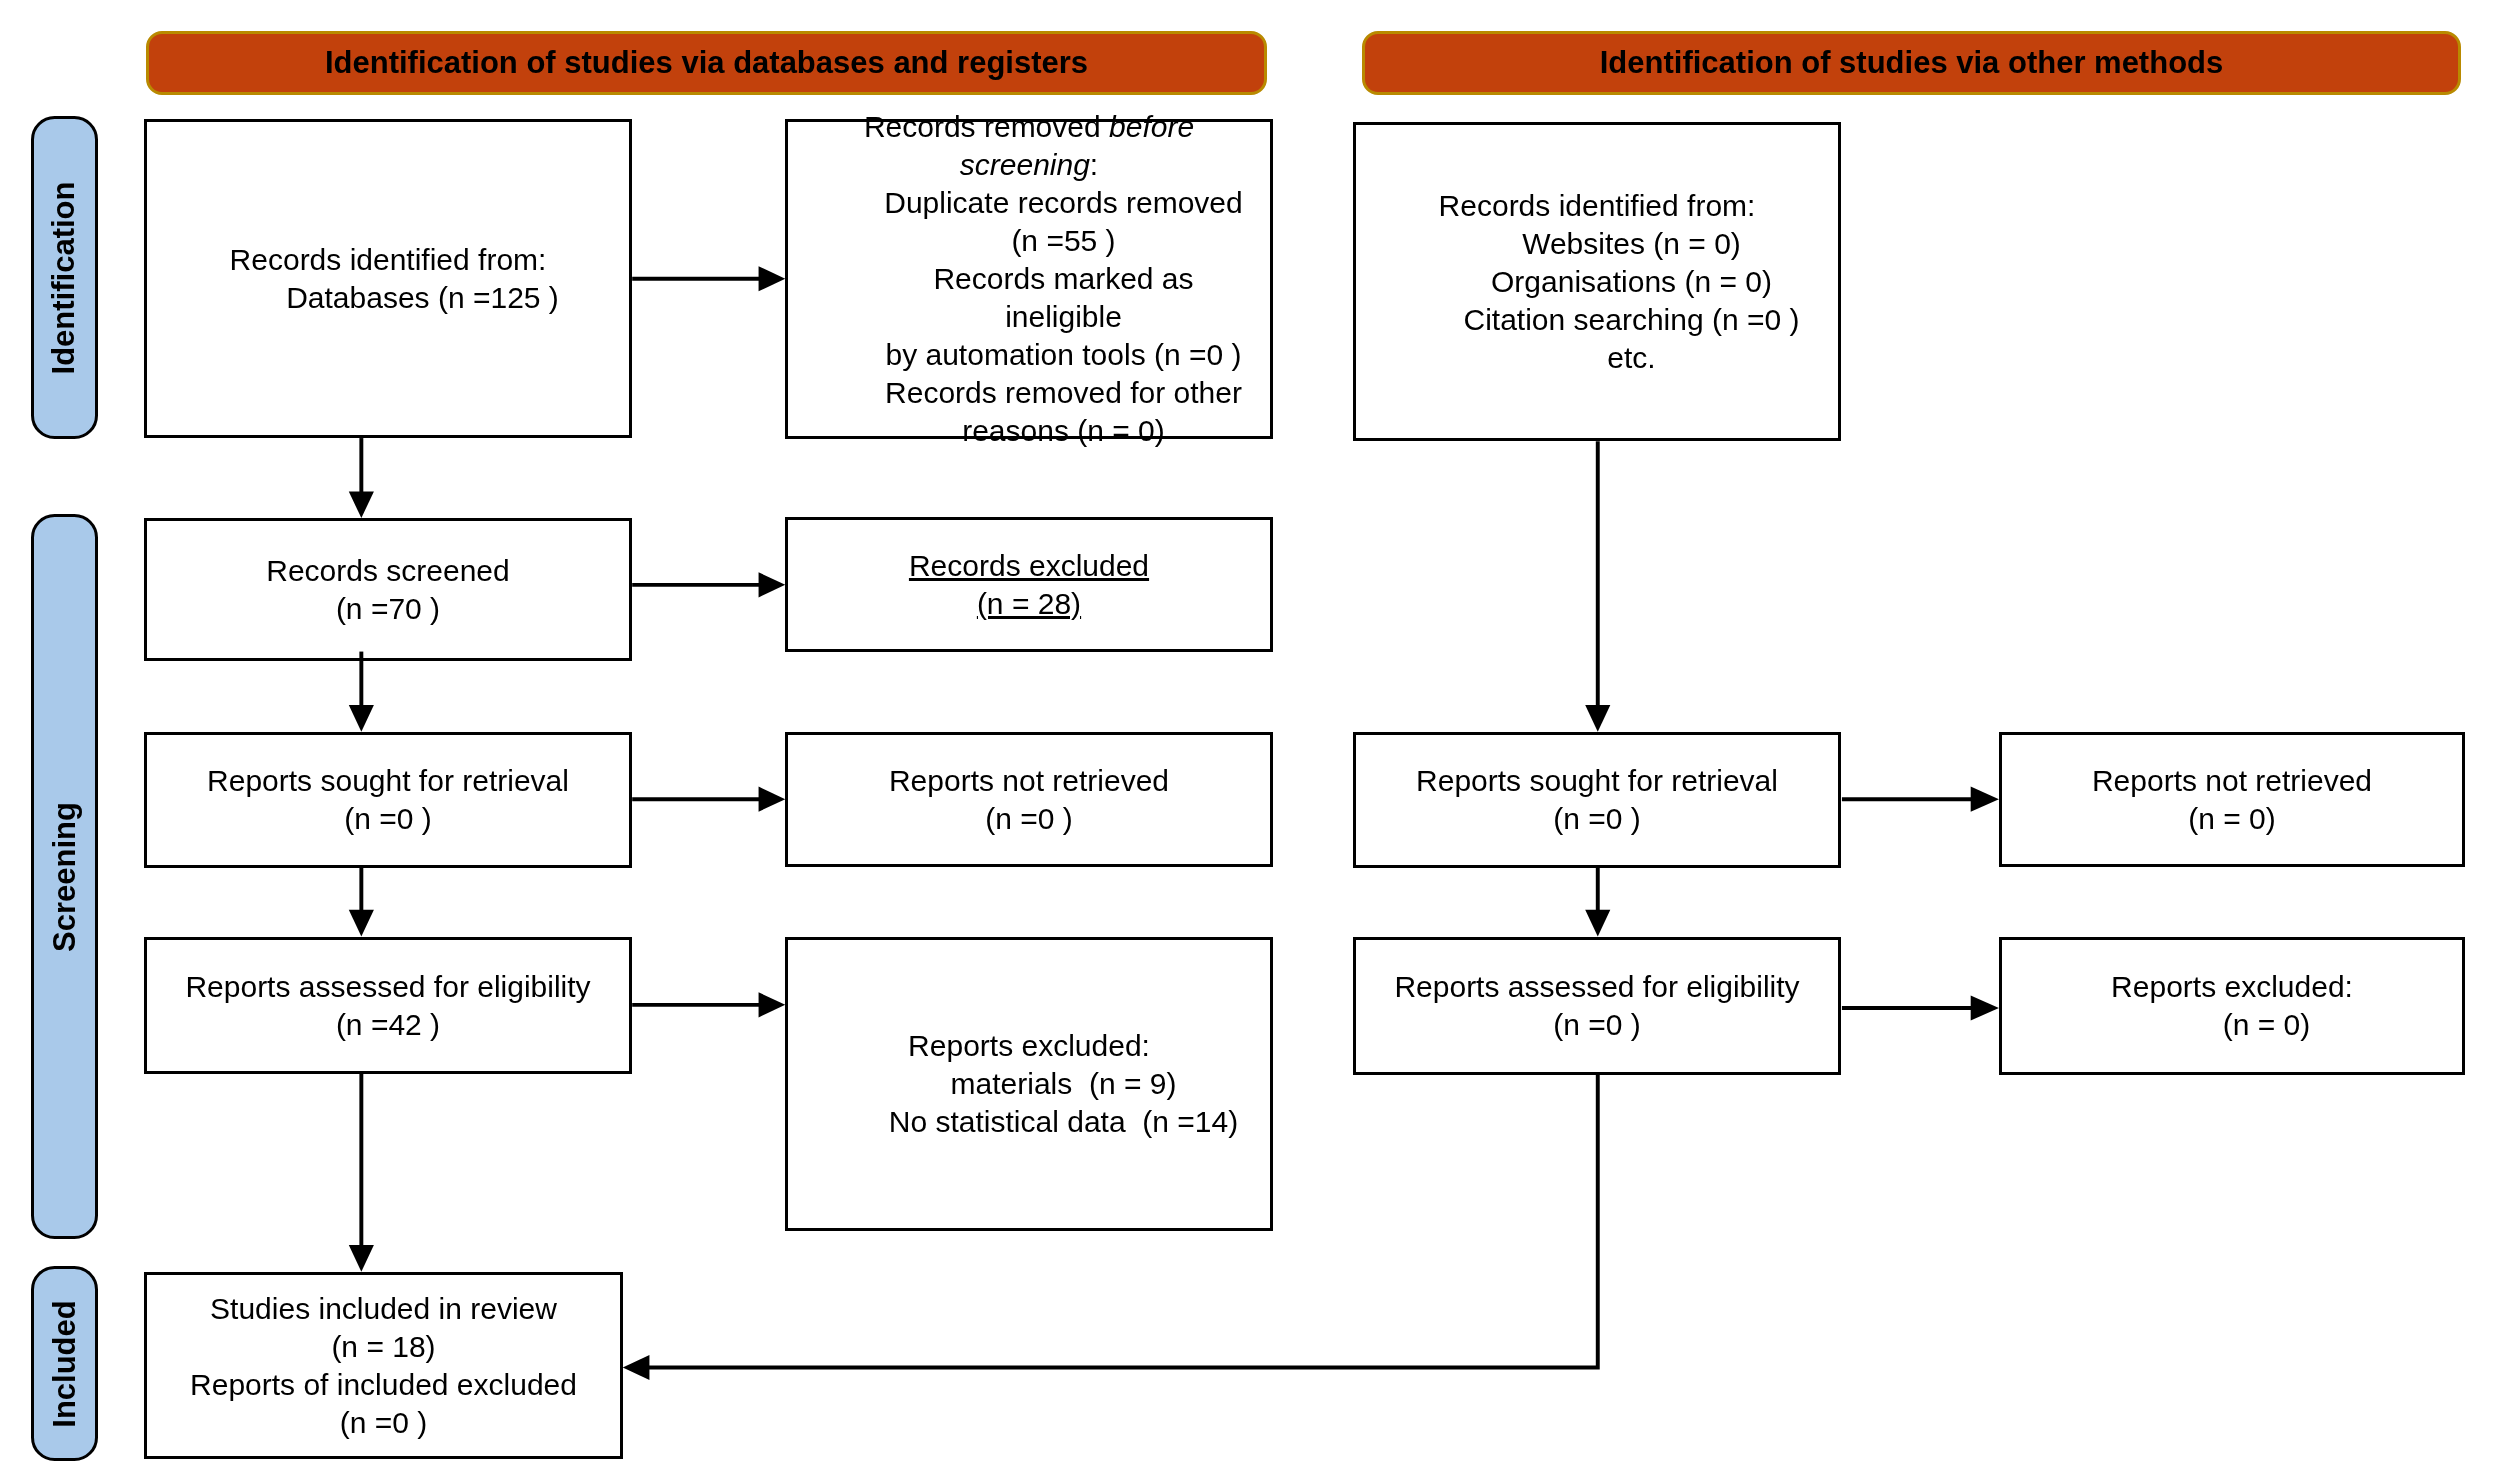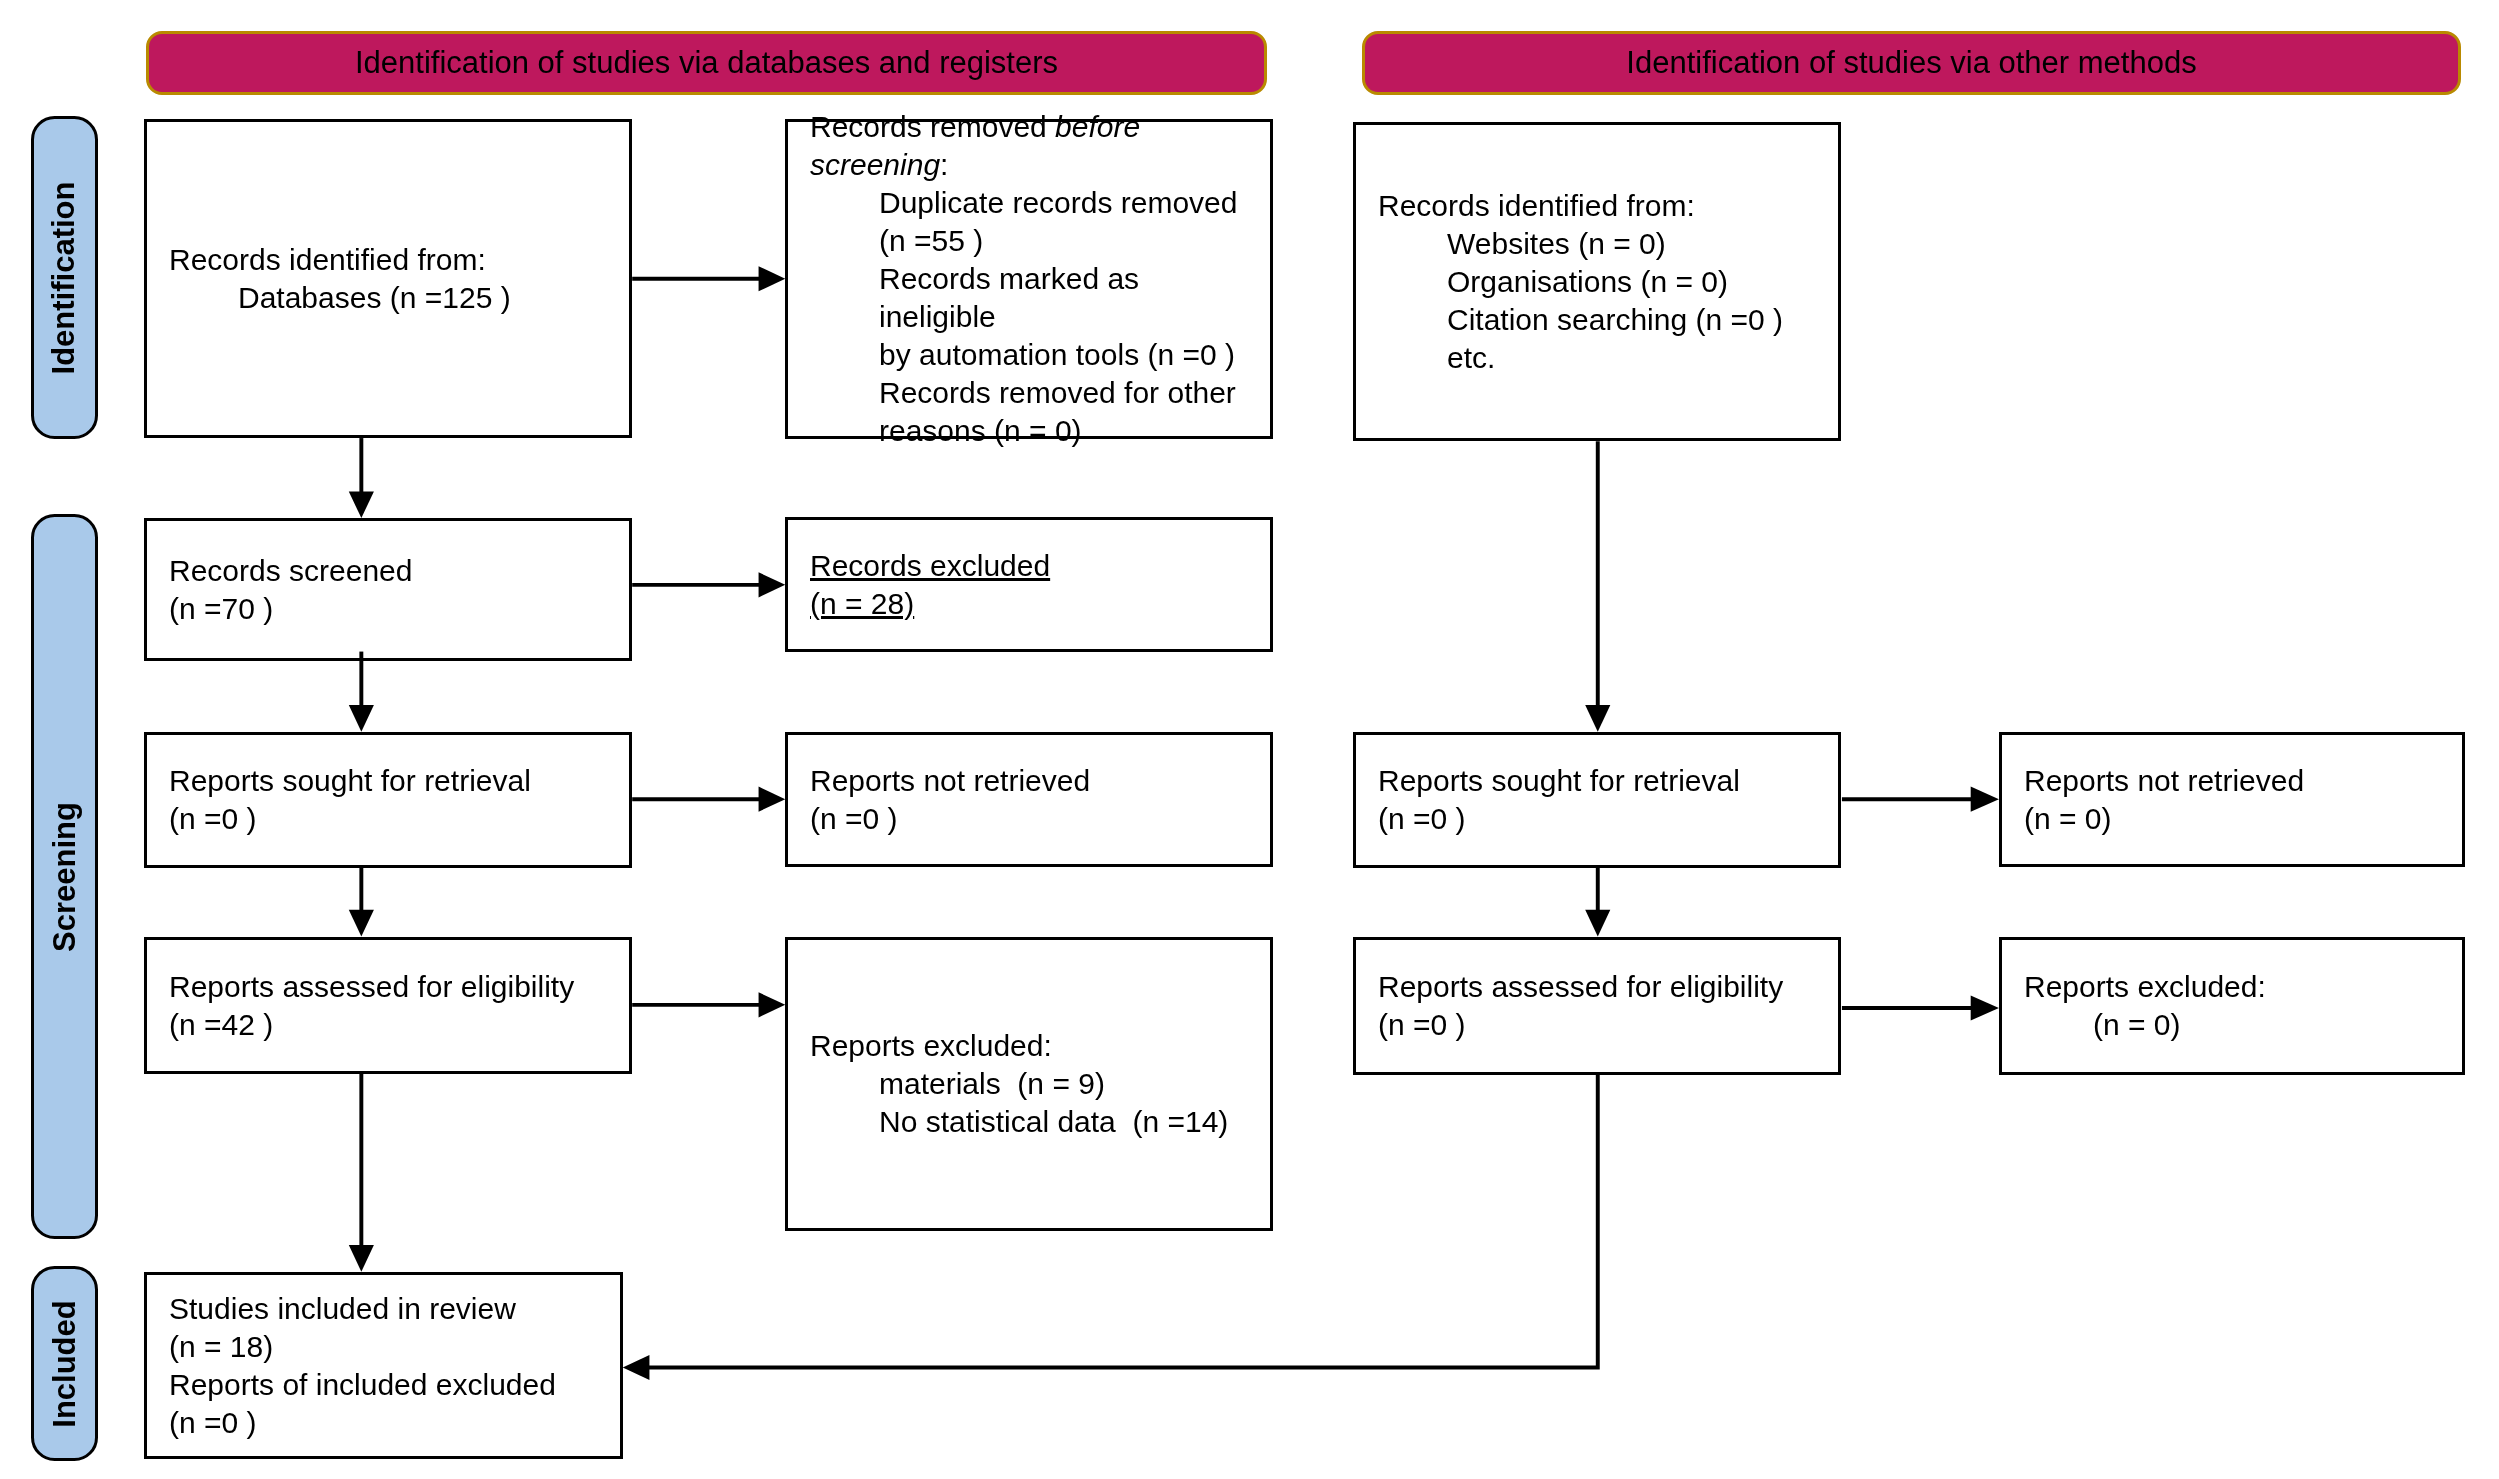--- a/index.html
+++ b/index.html
@@ -4,25 +4,25 @@
 <style>
   html,body{margin:0;padding:0;background:#ffffff;}
   body{
     position:relative;
     width:2500px;height:1479px;
     font-family:"Liberation Sans", sans-serif;
     color:#000;
   }
   .banner{
     position:absolute;
-    background:#be185d;
+    background:#c2410c;
     border:3.1px solid #B98A00;
     border-radius:16px;
     display:flex;align-items:center;justify-content:center;
-    font-weight:normal;font-size:31px;
+    font-weight:bold;font-size:31px;
     box-sizing:border-box;
   }
   .stage{
     position:absolute;
     background:#A9C9EA;
     border:3.9px solid #000;
     border-radius:23.6px;
     display:flex;align-items:center;justify-content:center;
     box-sizing:border-box;
   }
@@ -31,21 +31,21 @@
     white-space:nowrap;
     font-weight:bold;font-size:31px;
   }
   .box{
     position:absolute;
     background:#fff;
     border:3.9px solid #000;
     box-sizing:border-box;
     display:flex;flex-direction:column;justify-content:center;
     padding:14px 22px;
-    font-size:30px;line-height:38px;
+    font-size:30px;line-height:38px;text-align:center;
   }
   .line{white-space:pre-wrap;}
   .ind{padding-left:69px;}
   .it{font-style:italic;}
   #arrows{position:absolute;left:0;top:0;pointer-events:none;}
 </style>
 </head>
 <body>
 
 <div class="banner" style="left:146px;top:31px;width:1121px;height:64px;">

